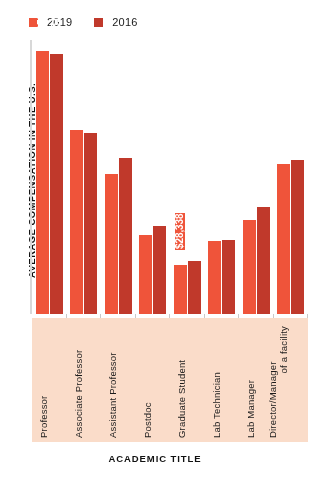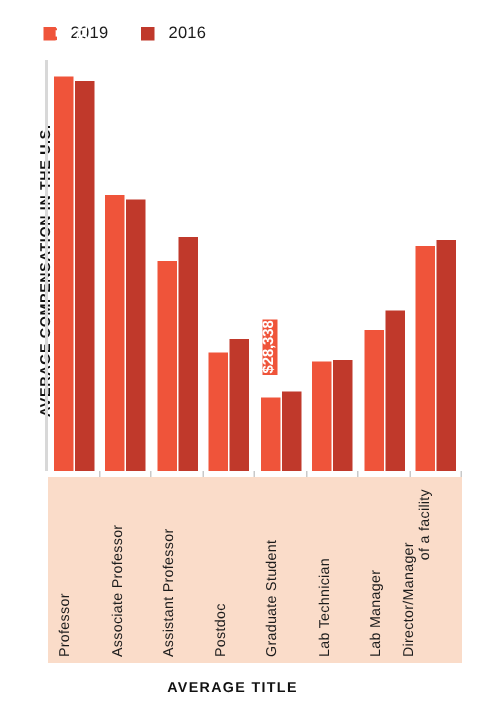--- a/index.html
+++ b/index.html
@@ -288,15 +288,15 @@
         <div class="cat-text">Lab Manager</div>
       </div>
       <div class="cat" style="left: 241.5px; width: 34.5px;">
         <div class="cat-text two-line" style="transform: rotate(-90deg) translate(0px, -2px);">
           <div>Director/Manager</div>
           <div style="text-align: right;">of a facility</div>
         </div>
       </div>
     </div>
 
-  <div class="x-axis-title">AVERAGE TITLE</div>
+  <div class="x-axis-title">ACADEMIC TITLE</div>
 
 </div>
 
 </body></html>

